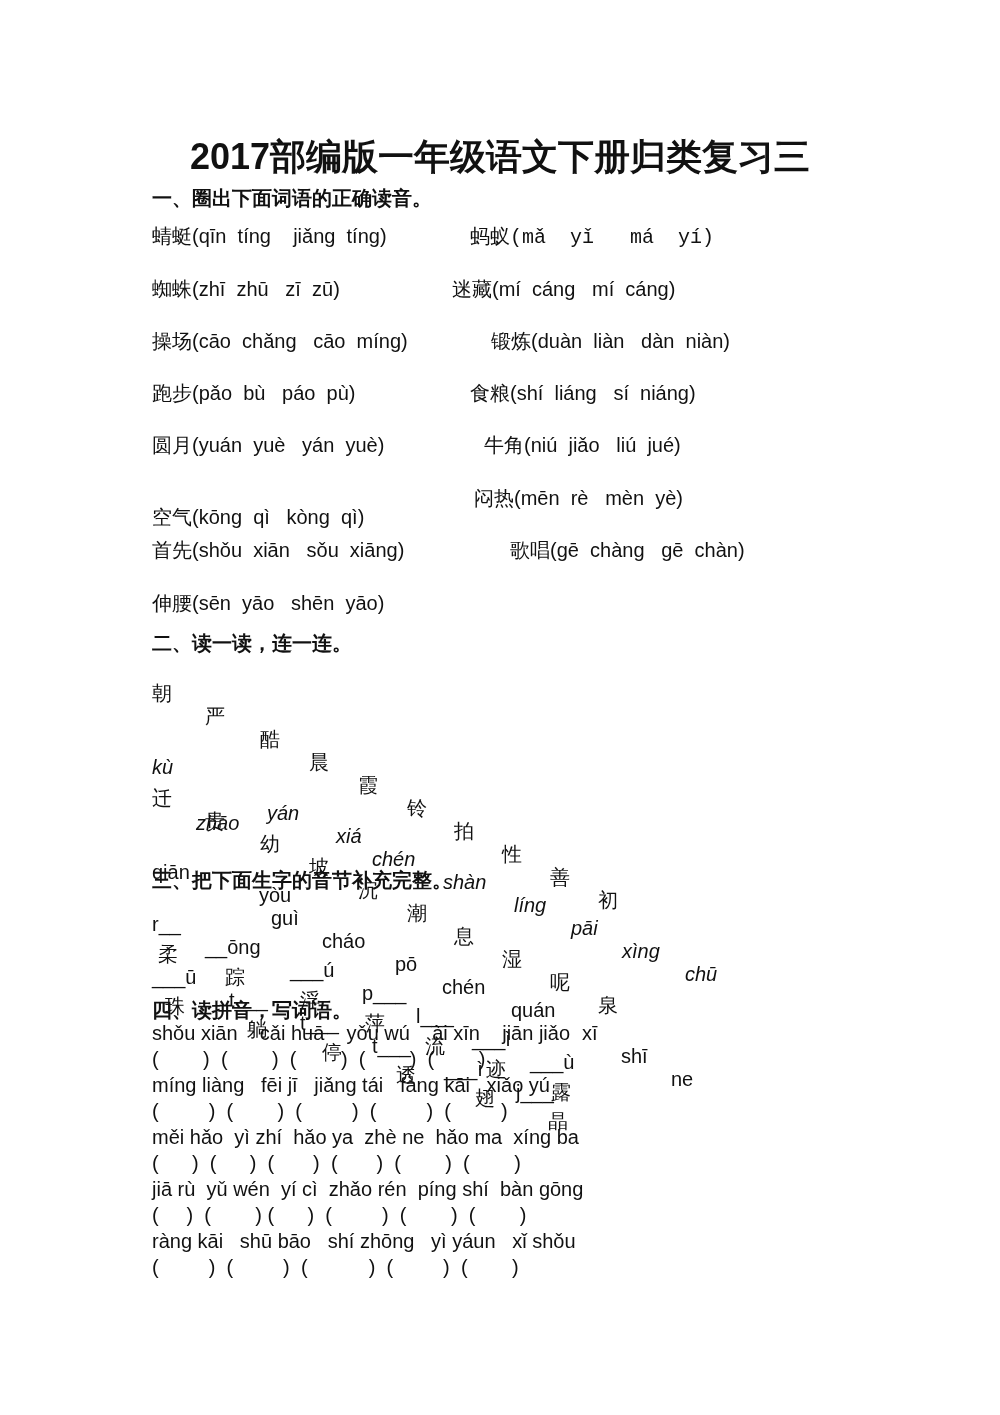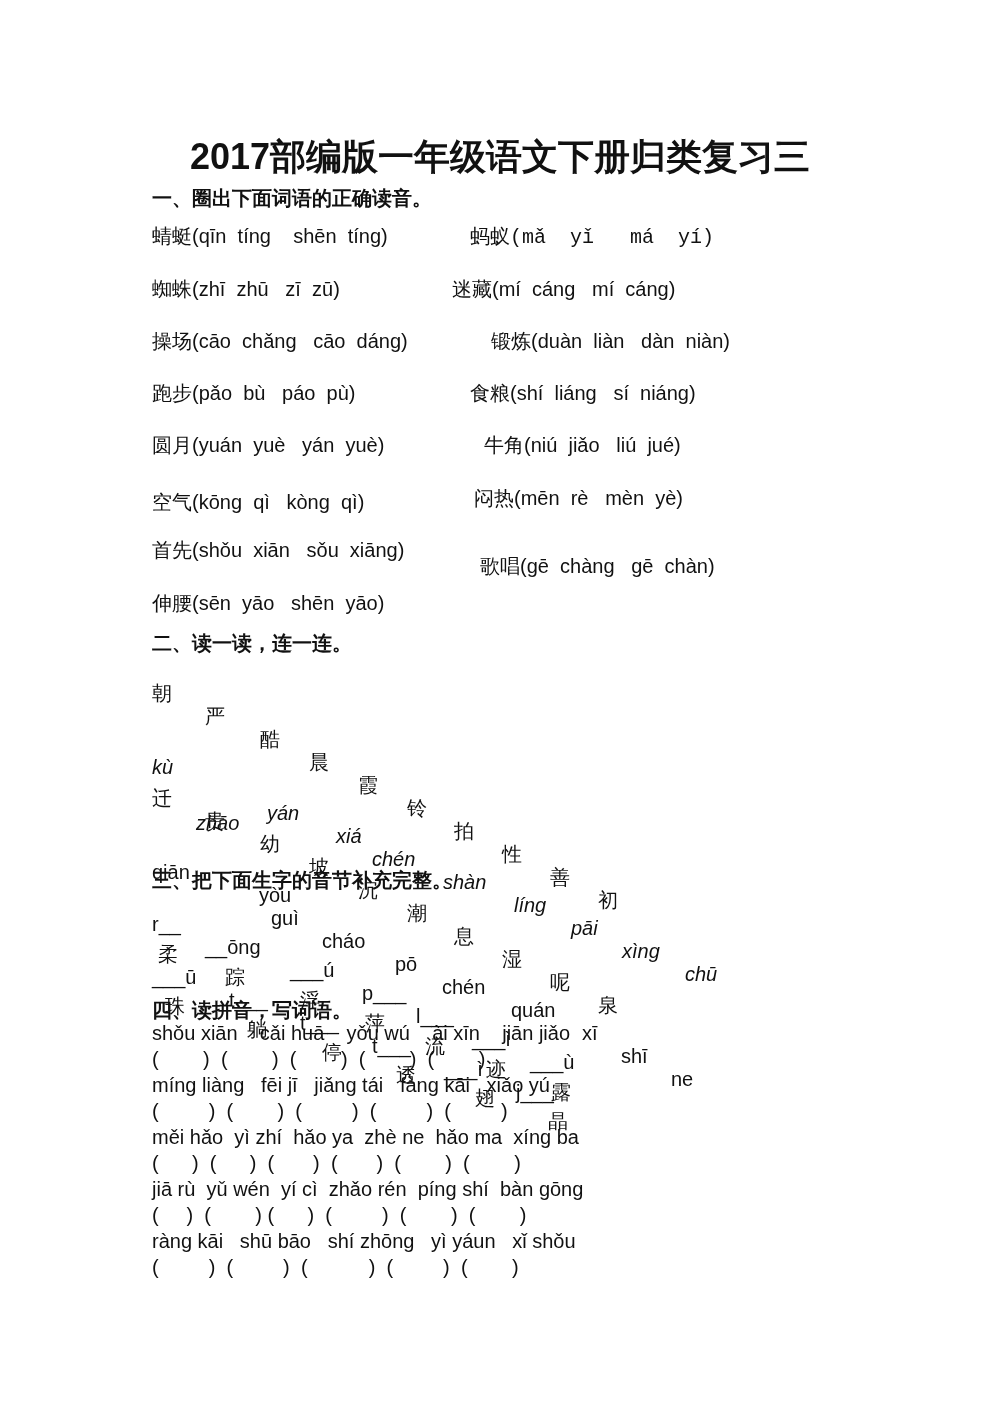--- a/index.html
+++ b/index.html
@@ -13,40 +13,40 @@
 </style>
 </head>
 <body>
 
 <div>
 
   <div class="abs title">2017部编版一年级语文下册归类复习三</div>
 
   <div class="abs heading" style="top:185px;">一、圈出下面词语的正确读音。</div>
 
-  <div class="abs q1" style="left:152px; top:223px;">蜻蜓(qīn  tíng    shēn  tíng)</div>
+  <div class="abs q1" style="left:152px; top:223px;">蜻蜓(qīn  tíng    jiǎng  tíng)</div>
   <div class="abs q1" style="left:470px; top:223px;font-family:Liberation Mono, monospace;">蚂蚁(mǎ  yǐ   má  yí)</div>
 
   <div class="abs q1" style="left:152px; top:276px;">蜘蛛(zhī  zhū   zī  zū)</div>
   <div class="abs q1" style="left:452px; top:276px;">迷藏(mí  cáng   mí  cáng)</div>
 
-  <div class="abs q1" style="left:152px; top:328px;">操场(cāo  chǎng   cāo  dáng)</div>
+  <div class="abs q1" style="left:152px; top:328px;">操场(cāo  chǎng   cāo  míng)</div>
   <div class="abs q1" style="left:491px; top:328px;">锻炼(duàn  liàn   dàn  niàn)</div>
 
   <div class="abs q1" style="left:152px; top:380px;">跑步(pǎo  bù   páo  pù)</div>
   <div class="abs q1" style="left:470px; top:380px;">食粮(shí  liáng   sí  niáng)</div>
 
   <div class="abs q1" style="left:152px; top:432px;">圆月(yuán  yuè   yán  yuè)</div>
   <div class="abs q1" style="left:484px; top:432px;">牛角(niú  jiǎo   liú  jué)</div>
 
-  <div class="abs q1" style="left:152px; top:489px;">空气(kōng  qì   kòng  qì)</div>
+  <div class="abs q1" style="left:152px; top:504px;">空气(kōng  qì   kòng  qì)</div>
   <div class="abs q1" style="left:474px; top:485px;">闷热(mēn  rè   mèn  yè)</div>
 
   <div class="abs q1" style="left:152px; top:537px;">首先(shǒu  xiān   sǒu  xiāng)</div>
-  <div class="abs q1" style="left:480px; top:537px;margin-top:16px;">歌唱(gē  chàng   gē  chàn)</div>
+  <div class="abs q1" style="left:510px; top:537px;">歌唱(gē  chàng   gē  chàn)</div>
 
   <div class="abs q1" style="left:152px; top:590px;">伸腰(sēn  yāo   shēn  yāo)</div>
 
   <div class="abs heading" style="top:630px;">二、读一读，连一连。</div>
 
   <div class="abs row" style="top:657px;">
     <span class="cell" style="left:0px;">朝</span>
     <span class="cell" style="left:53px;">严</span>
     <span class="cell" style="left:108px;">酷</span>
     <span class="cell" style="left:157px;">晨</span>

